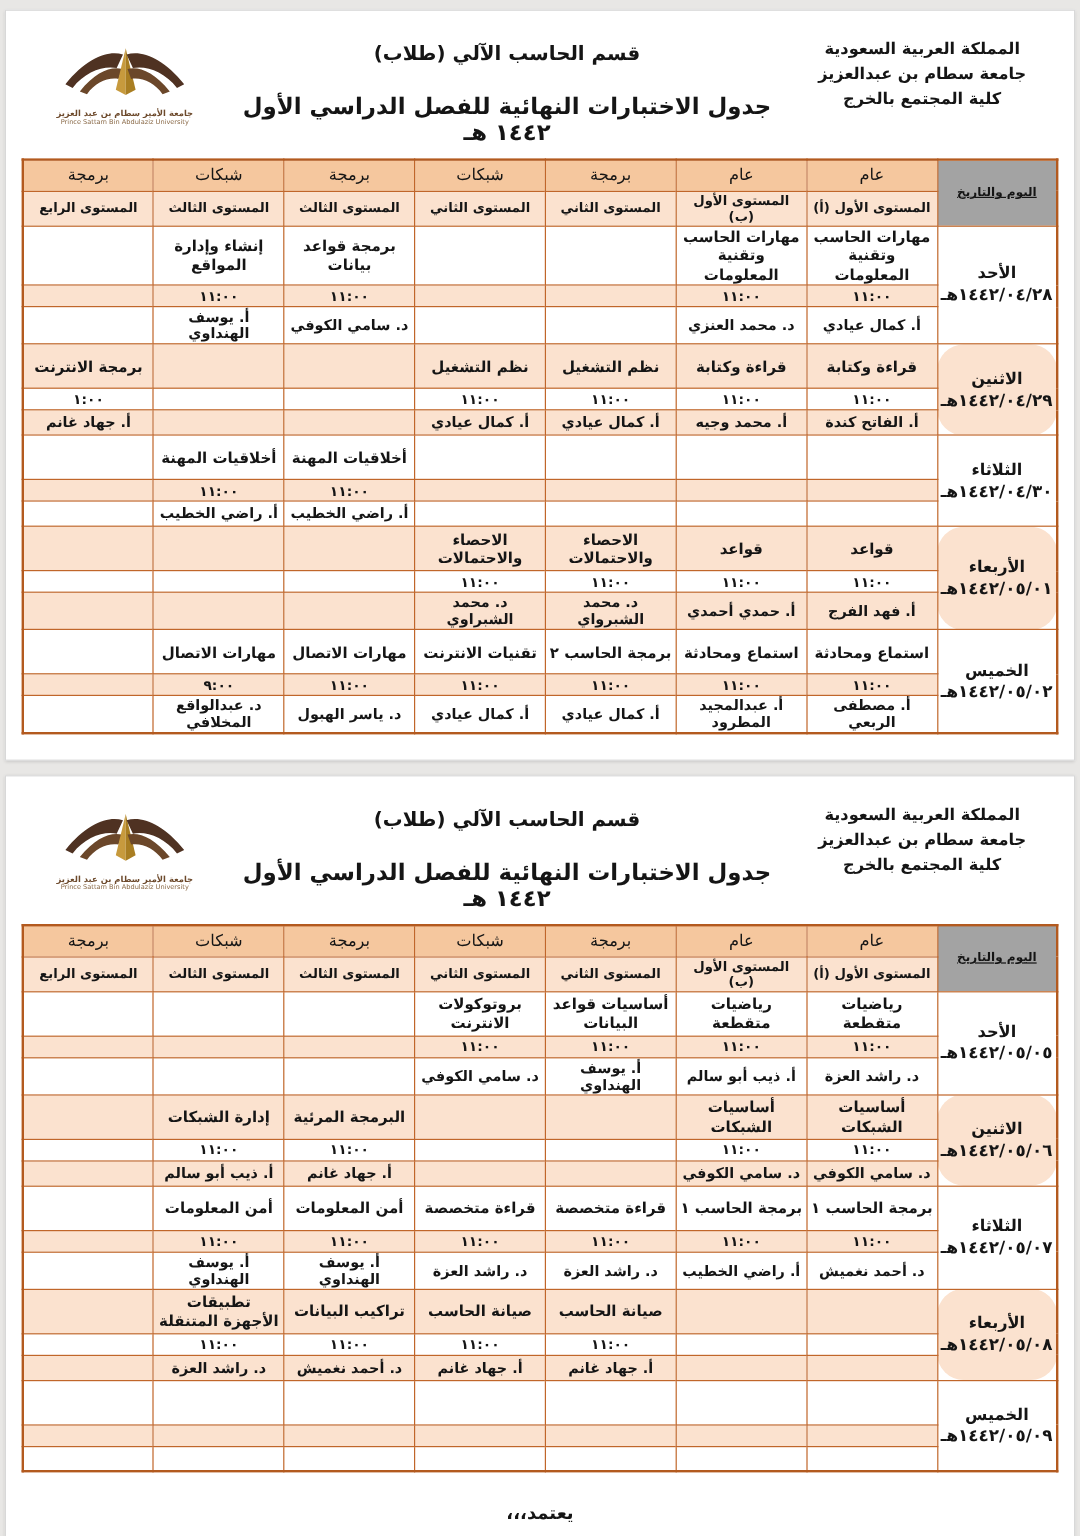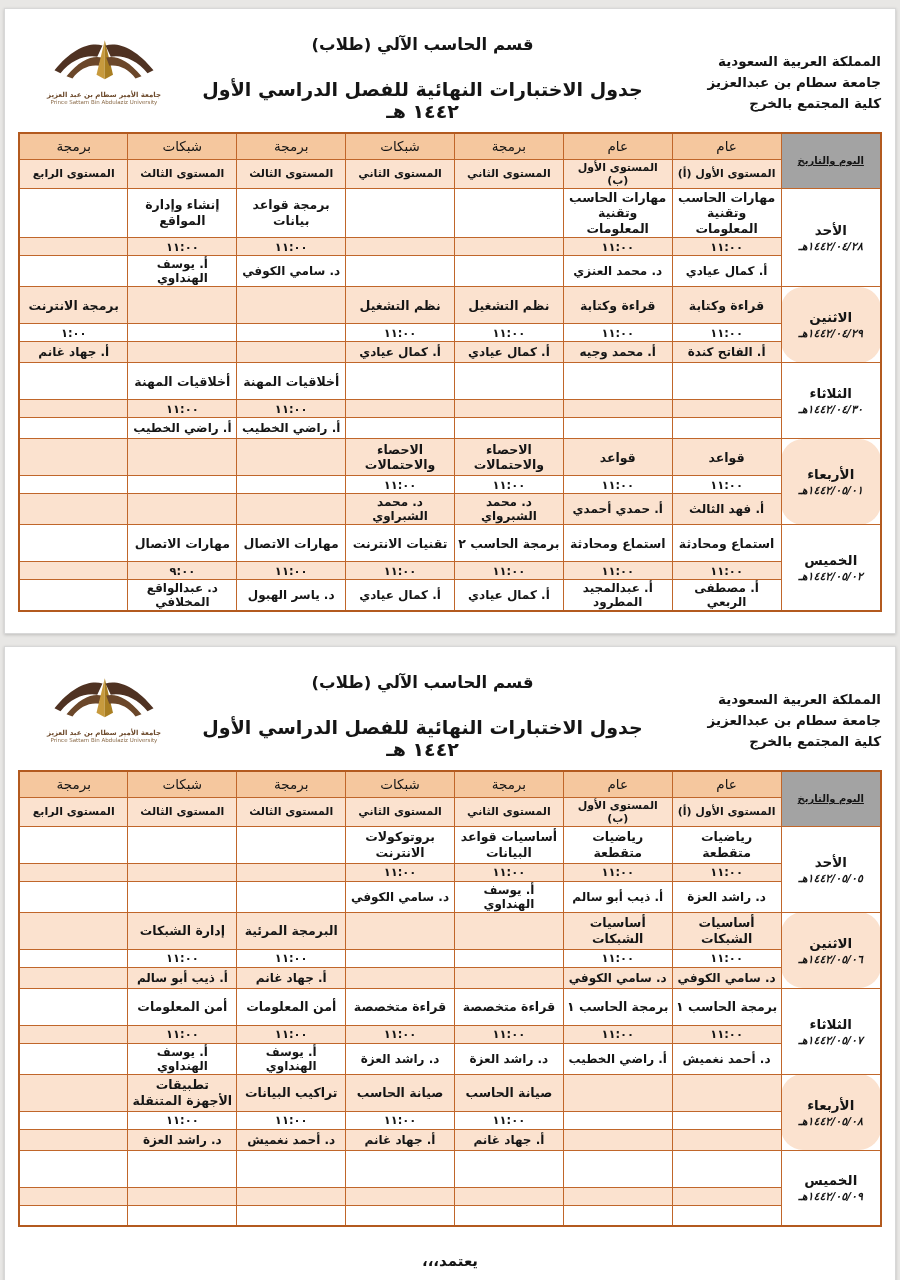--- a/index.html
+++ b/index.html
@@ -19,22 +19,22 @@
   }
   .page-1 { height: 626px; }
   .page-2 { height: 700px; margin-top: 12px; }
 
   
   .pg-header {
     display: flex; align-items: flex-start;
     padding: 22px 14px 6px 14px;
   }
   .org-block {
-    width: 225px; 
-    font-weight: bold; font-size: 13.5px; line-height: 1.55; margin-top: 20px;
+    width: 225px; text-align: center;
+    font-weight: bold; font-size: 13.5px; line-height: 1.55;
   }
   .title-block { flex: 1; text-align: center; padding-top: 4px; }
   .title-line1 { font-weight: bold; font-size: 16.5px; }
   .title-line2 { font-weight: bold; font-size: 19px; margin-top: 24px; }
   .logo-block { width: 170px; text-align: center; padding-top: 2px; }
   .logo-book { width: 120px; height: 58px; display: block; margin: 0 auto; }
   .logo-ar { font-size: 7px; color: #6d4a2c; font-weight: bold; line-height: 1.2; }
   .logo-en { font-size: 5.5px; color: #8a6a48; line-height: 1.3; }
 
   
@@ -59,21 +59,21 @@
   tr.peach td { background: #fbe2cf; }
   td.day-cell.white { background: #ffffff; margin-left: 48px; }
   td.day-cell.peach { background: #fbe2cf; border-radius: 22px; }
   tr.r-subject { height: 37px; }
   tr.r-time    { height: 18px; }
   tr.r-teacher { height: 21px; }
   td.subject { font-size: 12.5px; font-weight: bold; line-height: 1.25; }
   td.time    { font-size: 11.5px; font-weight: bold; }
   td.teacher { font-size: 12px;   font-weight: bold; }
   .day-name { font-size: 13.5px; font-weight: bold; }
-  .day-date { font-size: 11px; font-weight: bold; margin-top: 2px; font-style: italic; }
+  .day-date { font-size: 14px; font-weight: bold; margin-top: 2px; }
 
   
   .pg-footer { text-align: center; margin-top: 22px; font-weight: bold; }
   .pg-footer .f-line { font-size: 15px; line-height: 1.7; }
 </style>
 </head>
 <body>
 
 <div class="page page-1">
   <div class="pg-header">
@@ -242,21 +242,21 @@
         <tr class="r-time white">
           <td class="time">١١:٠٠</td>
           <td class="time">١١:٠٠</td>
           <td class="time">١١:٠٠</td>
           <td class="time">١١:٠٠</td>
           <td class="time"></td>
           <td class="time"></td>
           <td class="time"></td>
         </tr>
         <tr class="r-teacher peach">
-          <td class="teacher">أ. فهد الثالث</td>
+          <td class="teacher">أ. فهد الفرج</td>
           <td class="teacher">أ. حمدي أحمدي</td>
           <td class="teacher">د. محمد الشبرواي</td>
           <td class="teacher">د. محمد الشبراوي</td>
           <td class="teacher"></td>
           <td class="teacher"></td>
           <td class="teacher"></td>
         </tr>
         <tr class="r-subject white">
           <td rowspan="3" class="day-cell white">
             <div class="day-name">الخميس</div>

